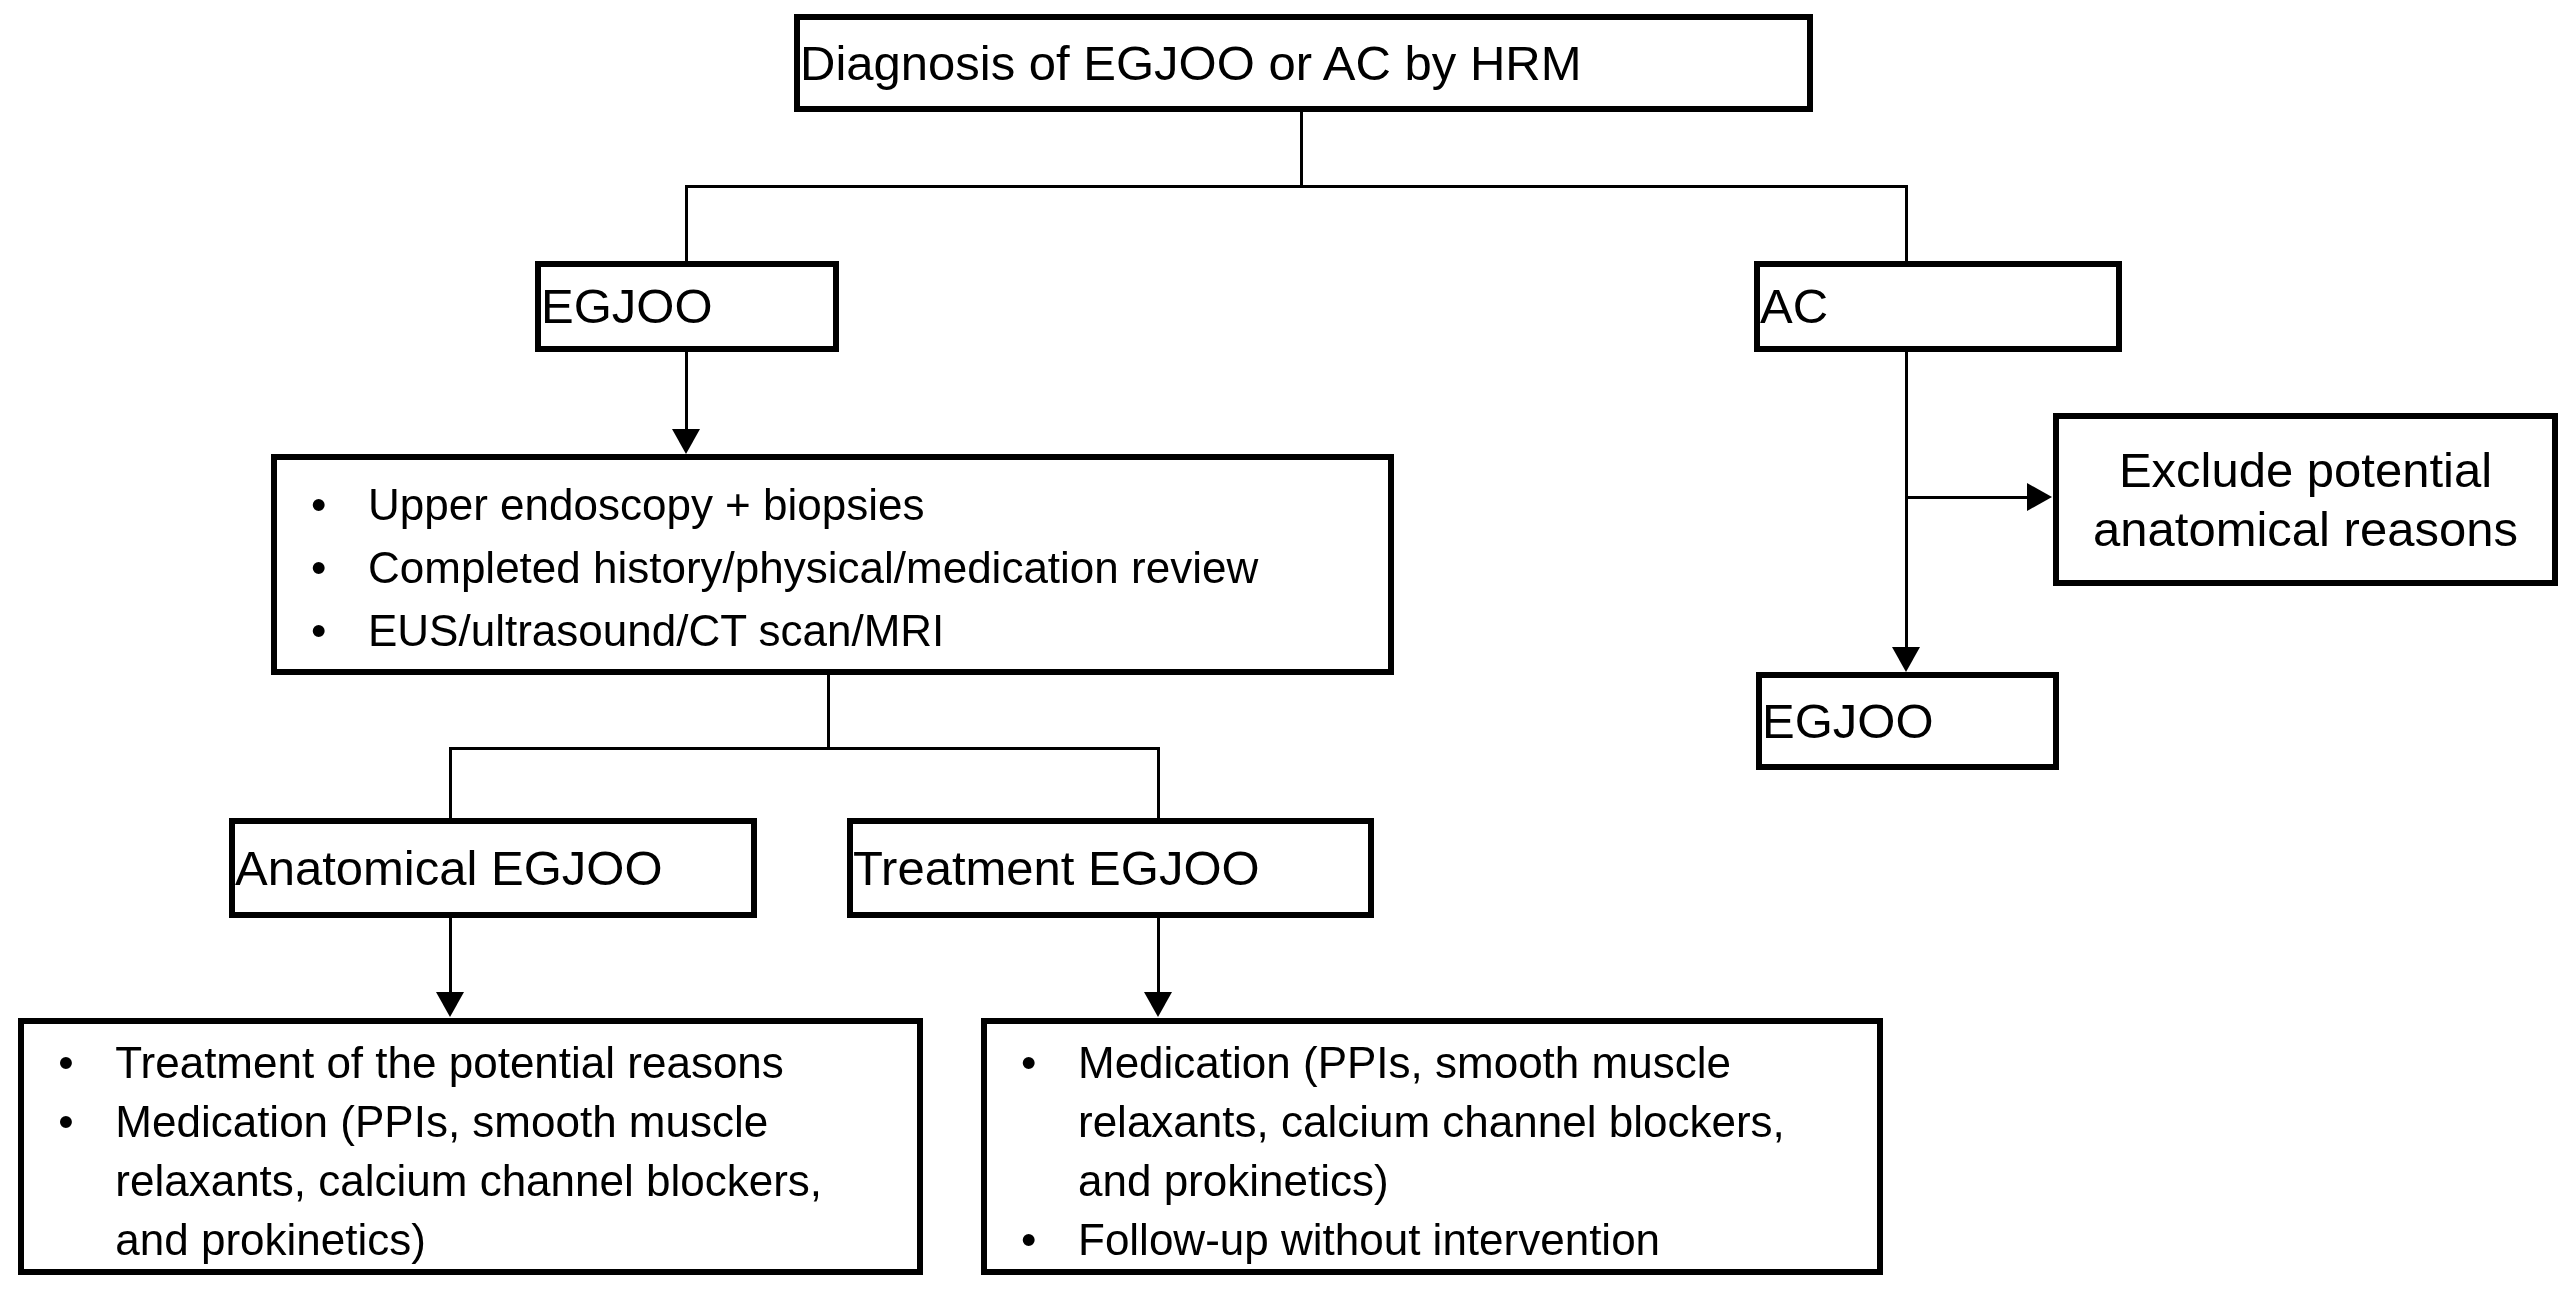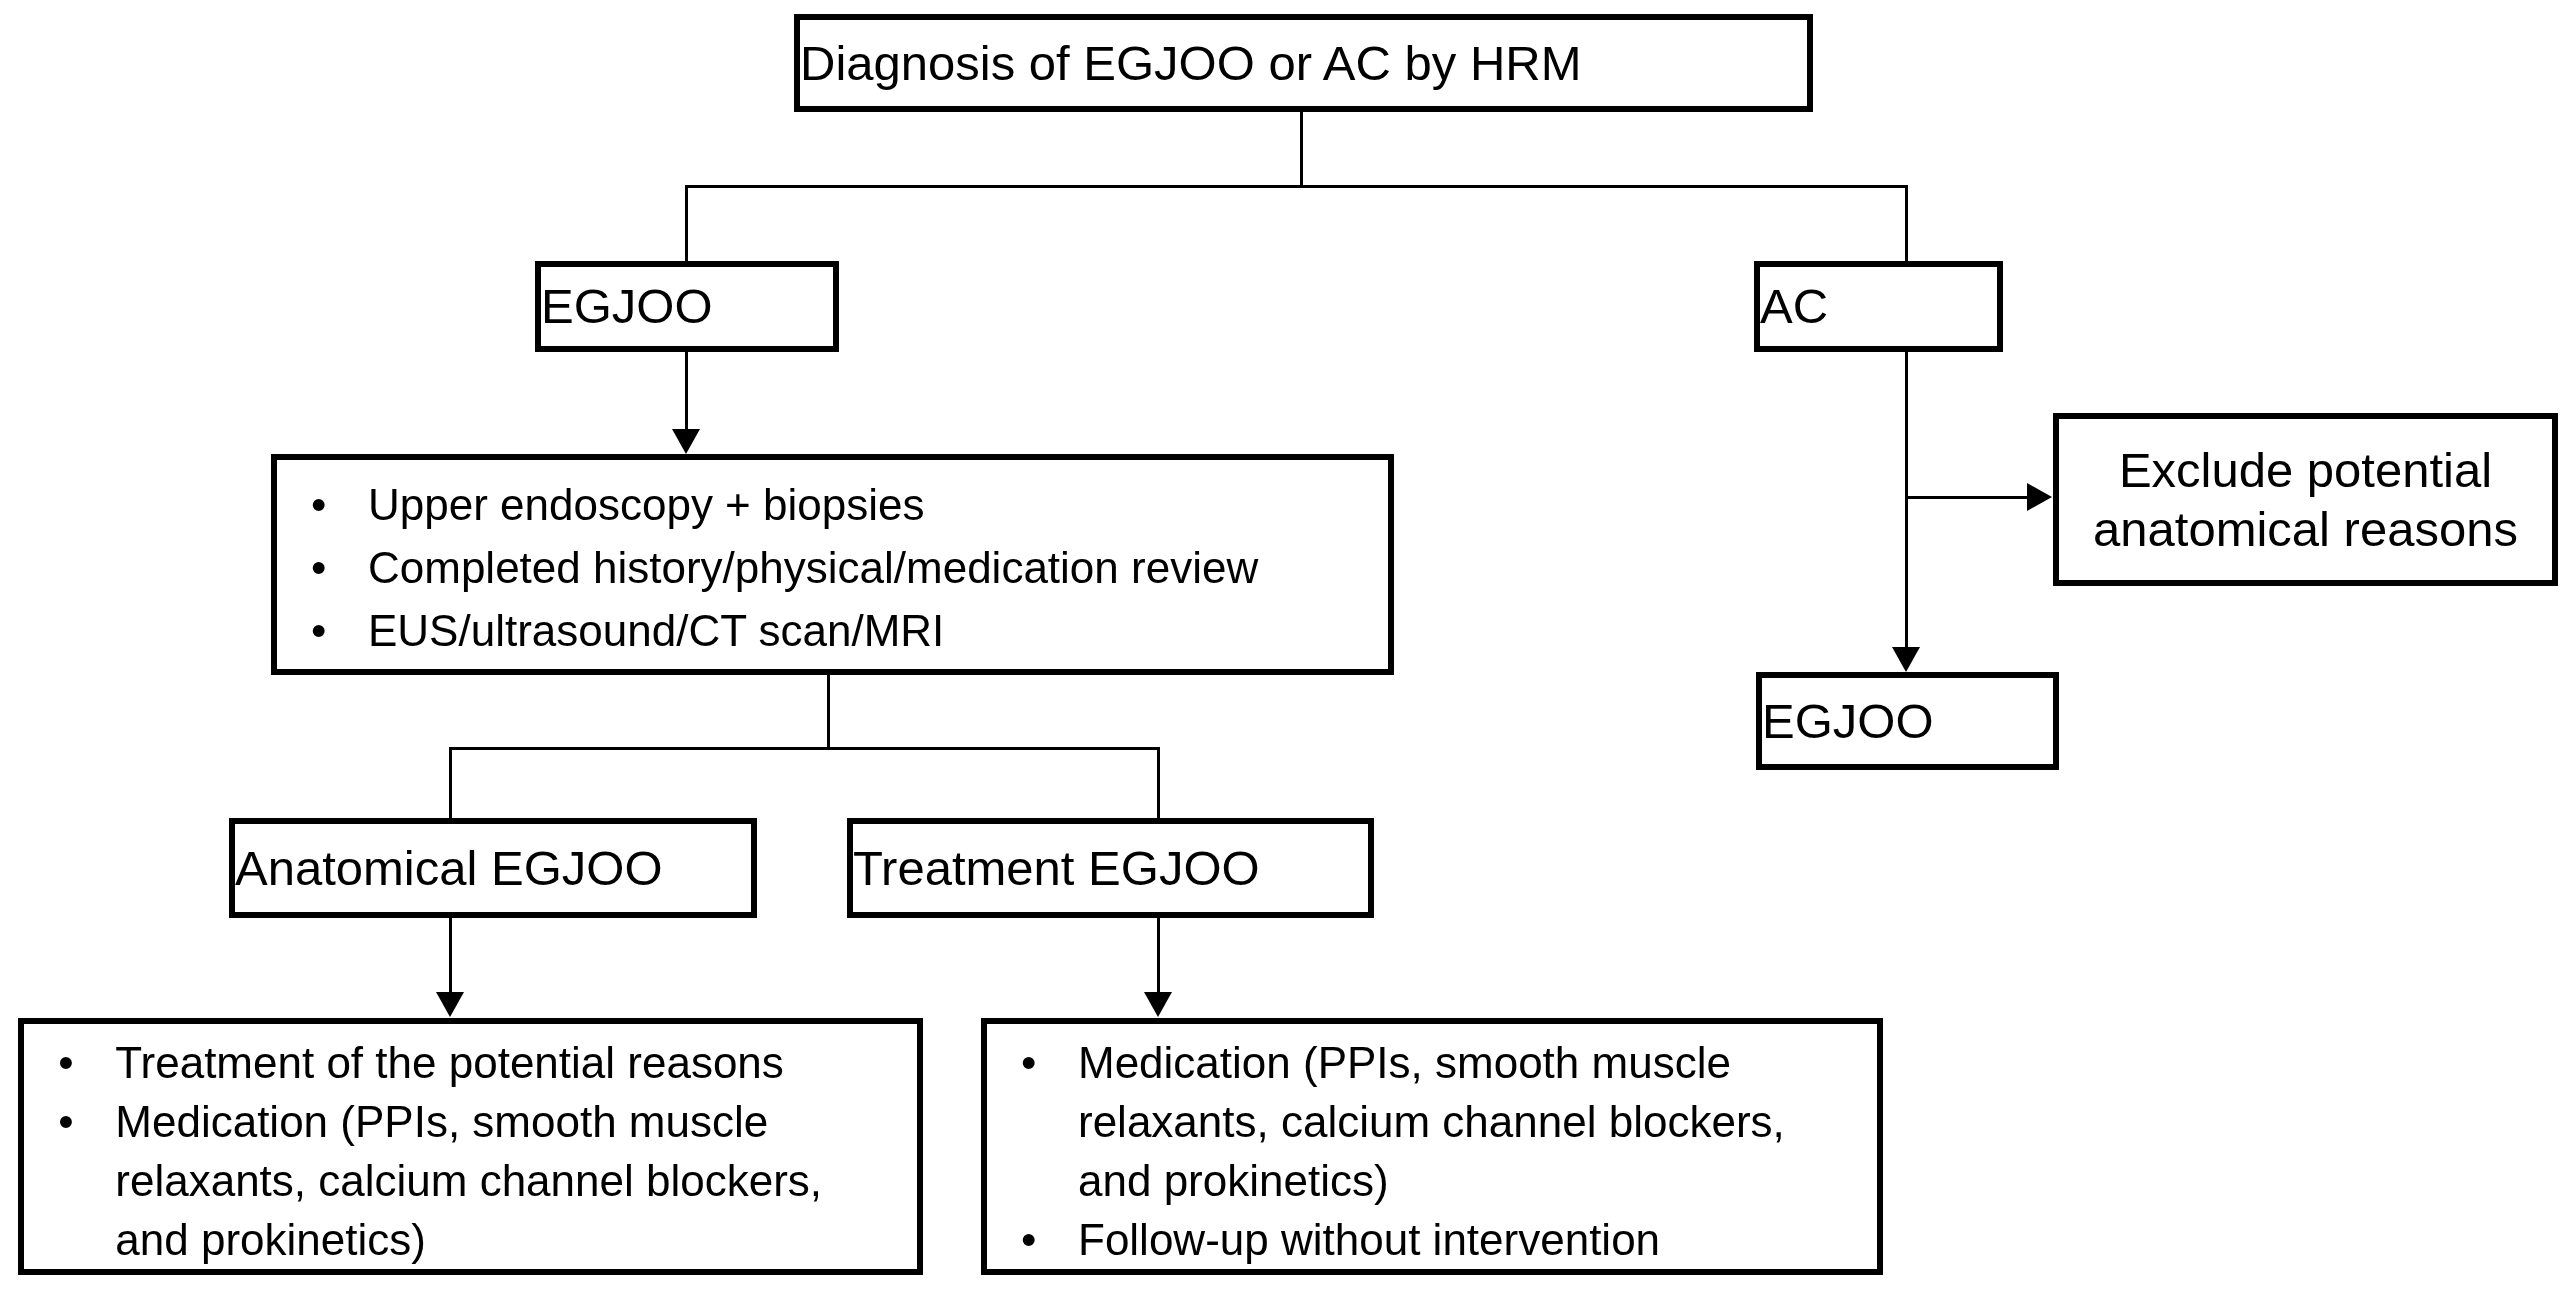--- a/index.html
+++ b/index.html
@@ -91,21 +91,21 @@
   <div class="arrow-right" style="left:2027px;top:483px"></div>
 
   <div class="node label-node" style="left:794px;top:14px;width:1019px;height:98px">
     <span>Diagnosis of EGJOO or AC by HRM</span>
   </div>
 
   <div class="node label-node" style="left:535px;top:261px;width:304px;height:91px">
     <span>EGJOO</span>
   </div>
 
-  <div class="node label-node" style="left:1754px;top:261px;width:249px;height:91px">
+  <div class="node label-node" style="left:1754px;top:261px;width:368px;height:91px">
     <span>AC</span>
   </div>
 
   <div class="node bullets-node workup-list" style="left:271px;top:454px;width:1123px;height:221px">
     <div class="bullet">
       <span class="dot">•</span>
       <span class="txt">Upper endoscopy + biopsies</span>
     </div>
     <div class="bullet">
       <span class="dot">•</span>

